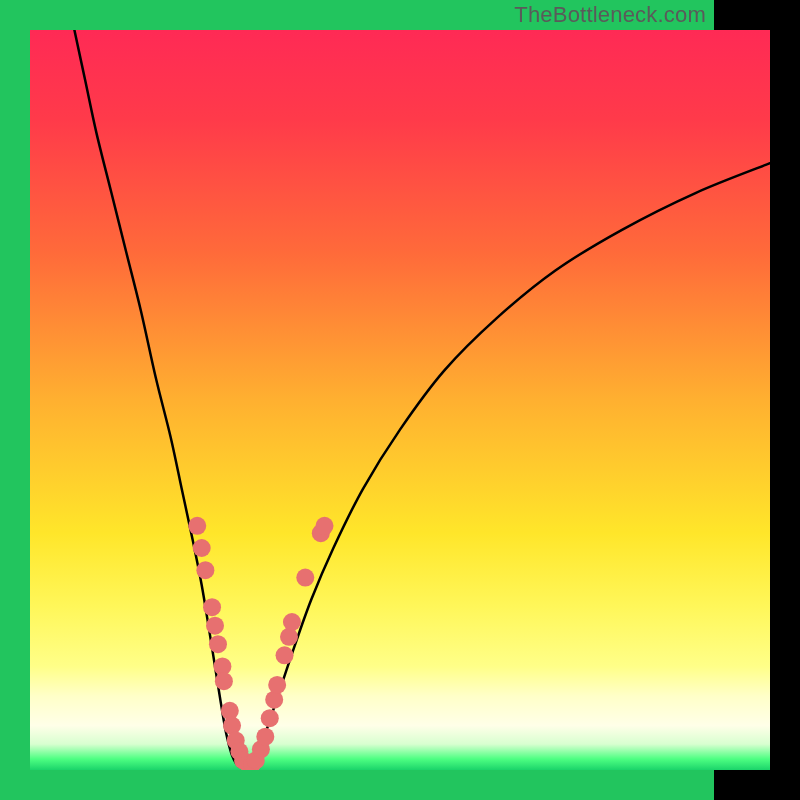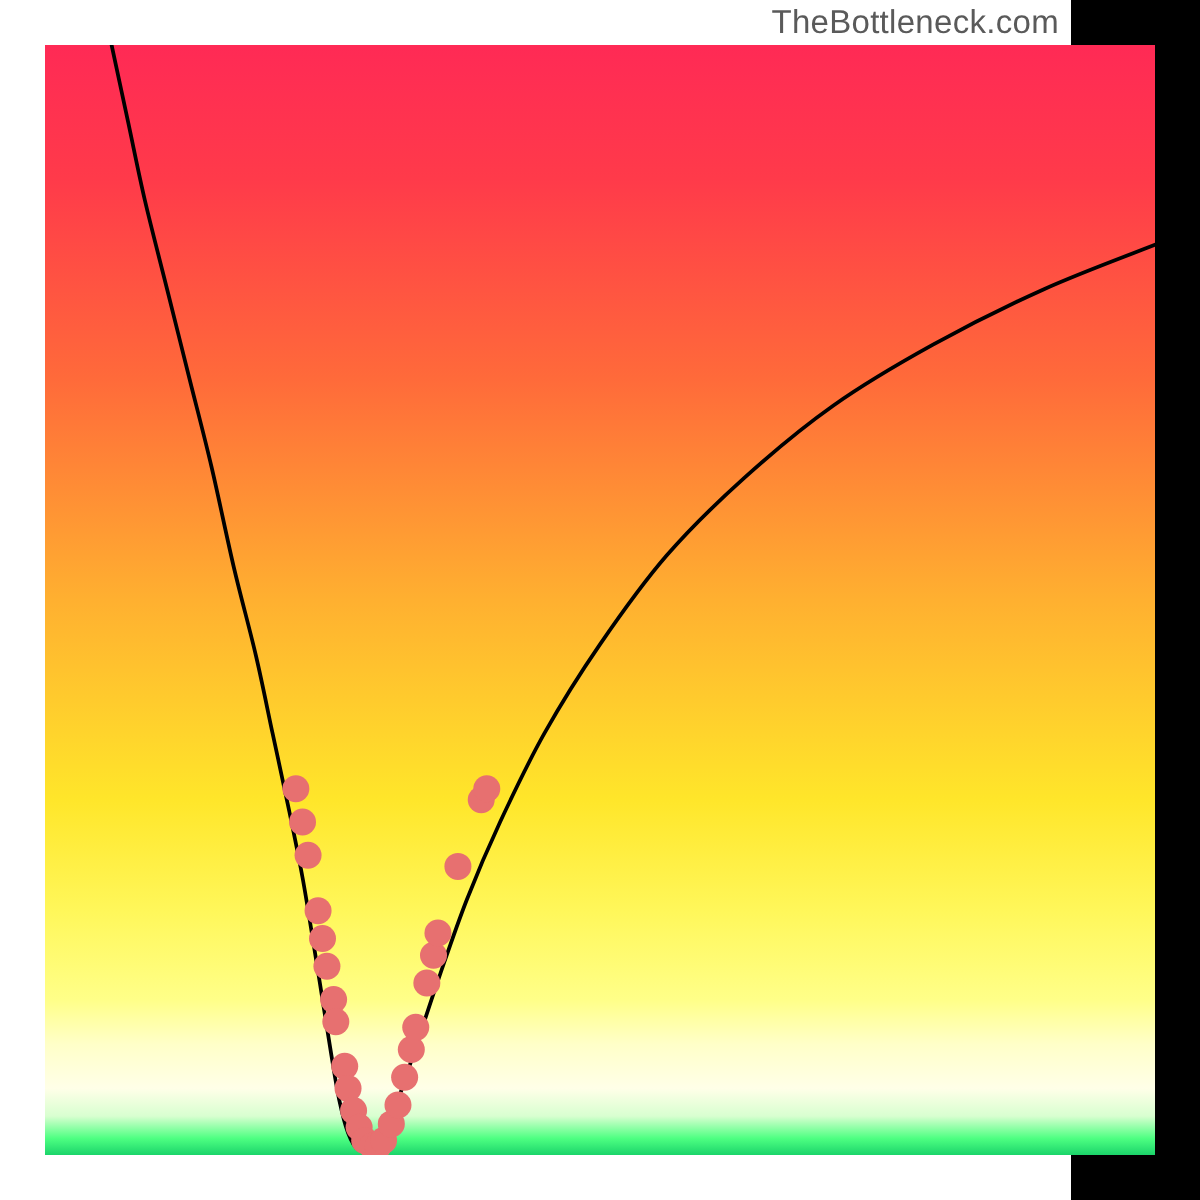--- a/index.html
+++ b/index.html
@@ -9,21 +9,21 @@
     height: 800px;
     overflow: hidden;
     background: #000;
     font-family: Arial, Helvetica, sans-serif;
   }
   .frame {
     position: absolute;
     top: 0; left: 0;
     width: 714px;
     height: 800px;
-    background: #ffffff;
+    background: #22c55e;
   }
   .watermark {
     position: absolute;
     top: 2px;
     right: 8px;
     font-size: 22px;
     font-weight: 500;
     color: #5a5a5a;
     letter-spacing: 0.2px;
     user-select: none;

